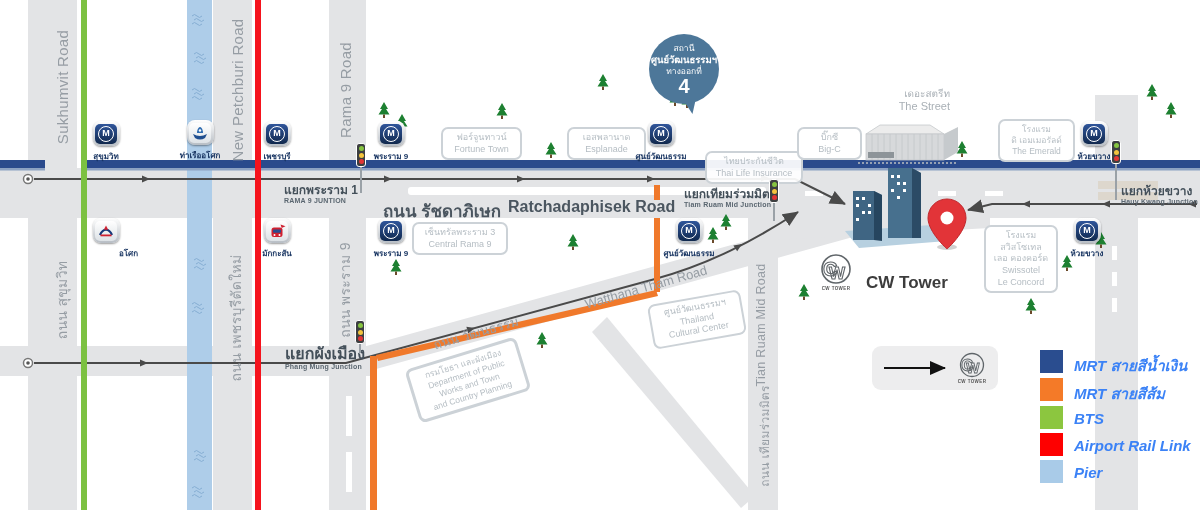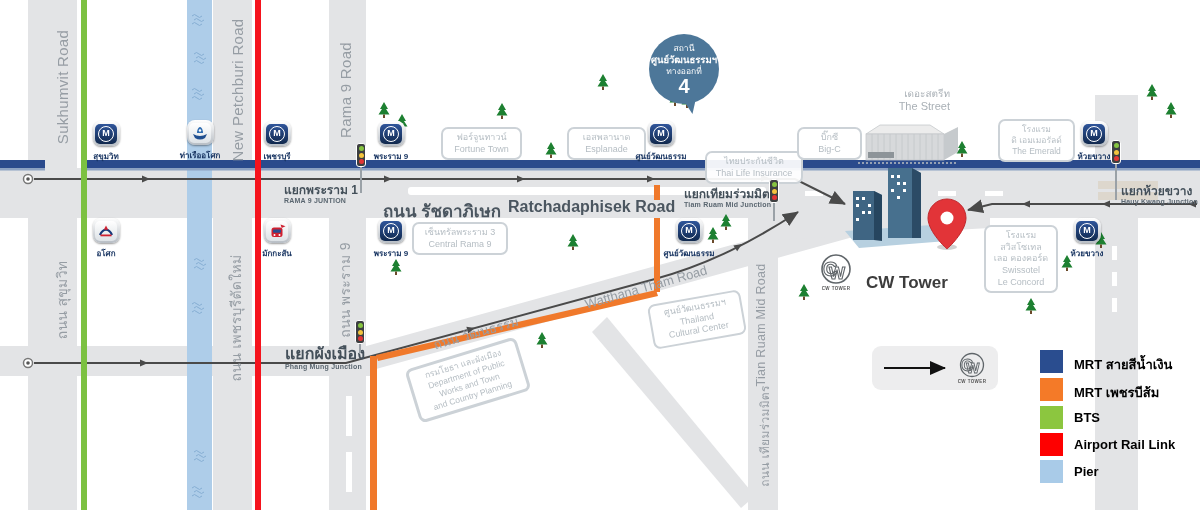--- a/index.html
+++ b/index.html
@@ -53,21 +53,21 @@
   
   .cwth{position:absolute;left:862px;top:253px;font-size:15px;font-weight:bold;color:#3c3c3c;white-space:nowrap;z-index:6;}
   .cwen{position:absolute;left:866px;top:273px;font-size:17px;font-weight:bold;color:#3c3c3c;z-index:6;}
   .cap{position:absolute;font-size:4.5px;font-weight:bold;color:#555;letter-spacing:.4px;text-align:center;z-index:6;}
   
   .street-lb{position:absolute;color:#a9b0b6;text-align:right;line-height:1.2;z-index:3;}
   
   .lg-sq{position:absolute;width:23px;height:23px;z-index:5;}
   .c-blue{background:#2a4d8f;} .c-orange{background:#f47a28;} .c-green{background:#8cc63f;}
   .c-red{background:#fe0000;} .c-lblue{background:#a9cbe8;}
-  .lg-lb{position:absolute;font-size:13px;font-weight:bold;color:#000000;white-space:nowrap;z-index:5;}
+  .lg-lb{position:absolute;font-size:15px;font-weight:bold;color:#3b82f6;white-space:nowrap;z-index:5;font-style:italic;}
 </style>
 </head>
 <body>
 
 <div id="map">
 
 <svg id="base" width="1200" height="510" viewBox="0 0 1200 510">
   <defs>
     <marker id="ah" markerWidth="10" markerHeight="9" refX="7.5" refY="3.5" orient="auto">
       <path d="M0,0 L8,3.5 L0,7 Z" fill="#4a4a4a"></path>
@@ -363,21 +363,21 @@
   <span class="lb">ศูนย์วัฒนธรรม</span>
 </div>
 <div class="st" style="left:1062px;top:121px;">
   <span class="ic">
         <span class="in mrt">
           <span class="m-ring">M</span>
         </span>
       </span>
   <span class="lb">ห้วยขวาง</span>
 </div>
-<div class="st" style="left:74px;top:218px;">
+<div class="st" style="left:74px;top:218px;text-align:right;">
   <span class="ic">
         <span class="in lt">
     <svg width="20" height="16" viewBox="0 0 20 16">
             <path d="M4,12 C7,5 13,5 16,12" stroke="#16387a" stroke-width="2.2" fill="none"></path>
             <path d="M10,2.5 L12.2,6.8 L7.8,6.8 Z" fill="#cf2030"></path>
             <rect x="4.5" y="11.5" width="11" height="1.8" fill="#cf2030"></rect>
           </svg>
   </span>
       </span>
   <span class="lb">อโศก</span>
@@ -467,18 +467,18 @@
 <span class="cwen">CW Tower</span>
 <span class="cap" style="left:812px;top:286px;width:48px;">CW TOWER</span>
 <span class="cap" style="left:950px;top:379px;width:44px;">CW TOWER</span>
 
 <div class="lg-sq c-blue" style="left:1040px;top:350px;"></div>
 <div class="lg-sq c-orange" style="left:1040px;top:378px;"></div>
 <div class="lg-sq c-green" style="left:1040px;top:406px;"></div>
 <div class="lg-sq c-red" style="left:1040px;top:433px;"></div>
 <div class="lg-sq c-lblue" style="left:1040px;top:460px;"></div>
 <span class="lg-lb" style="left:1074px;top:354px;">MRT สายสีน้ำเงิน</span>
-<span class="lg-lb" style="left:1074px;top:382px;">MRT เพชรบีส้ม</span>
+<span class="lg-lb" style="left:1074px;top:382px;">MRT สายสีส้ม</span>
 <span class="lg-lb" style="left:1074px;top:410px;">BTS</span>
 <span class="lg-lb" style="left:1074px;top:437px;">Airport Rail Link</span>
 <span class="lg-lb" style="left:1074px;top:464px;">Pier</span>
 
 </div>
 
 </body></html>

